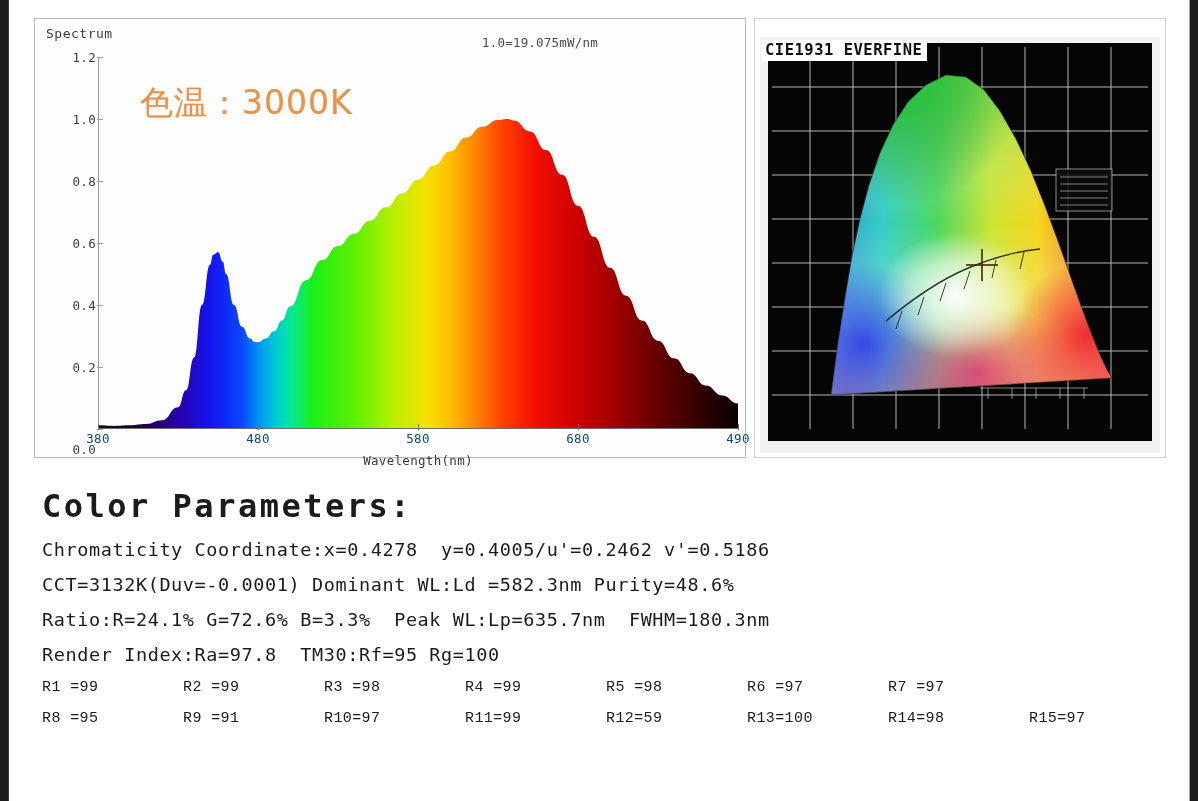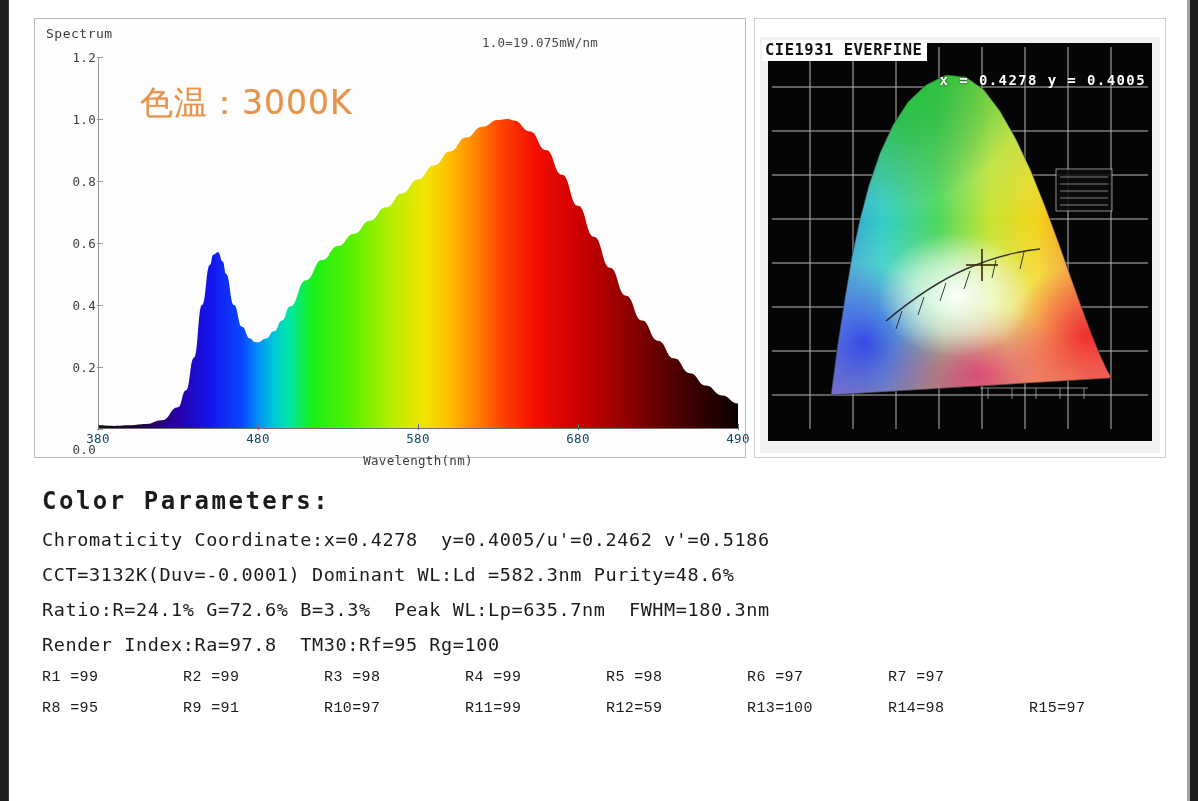--- a/index.html
+++ b/index.html
@@ -9,21 +9,21 @@
     background:#1c1c1c;
     font-family:"DejaVu Sans Mono", monospace;
     overflow:hidden;
   }
   .page{
     position:absolute;
     left:8px; top:0px;
     width:1182px; height:801px;
     background:#ffffff;
     border-left:1px solid #3a3a3a;
-    border-right:3px solid #a3a3a3;
+    border-right:1px solid #a3a3a3;
     box-sizing:border-box;
   }
 
   
   .panels{position:absolute;left:0;top:0;width:1182px;height:470px;}
 
   .spec-panel{
     position:absolute;
     left:25px; top:18px;
     width:712px; height:440px;
@@ -141,21 +141,21 @@
 
   
   .params{
     position:absolute;
     left:33px; top:487px;
     width:1130px;
     color:#1b1b1b;
     font-family:"DejaVu Sans Mono", monospace;
   }
   .params-title{
-    font-size:24px; font-weight:bold;
+    font-size:32px; font-weight:bold;
     letter-spacing:2.5px;
     margin-bottom:14px;
   }
   .pline{
     font-size:18.5px;
     letter-spacing:.6px;
     margin-bottom:14px;
     white-space:pre;
   }
   .rrow{
@@ -369,21 +369,20 @@
                 <line x1="220" y1="345" x2="220" y2="356"></line>
                 <line x1="244" y1="345" x2="244" y2="356"></line>
                 <line x1="268" y1="345" x2="268" y2="356"></line>
                 <line x1="292" y1="345" x2="292" y2="356"></line>
                 <line x1="316" y1="345" x2="316" y2="356"></line>
               </g>
             </g>
           </svg>
 
           <div class="cie-readout">
-            <div>x = 0.4278 y = 0.4005</div>
           </div>
         </div>
 
         <div class="cie-label">CIE1931 EVERFINE</div>
       </div>
     </div>
   </div>
 
   <div class="params">
     <div class="params-title">Color Parameters:</div>

